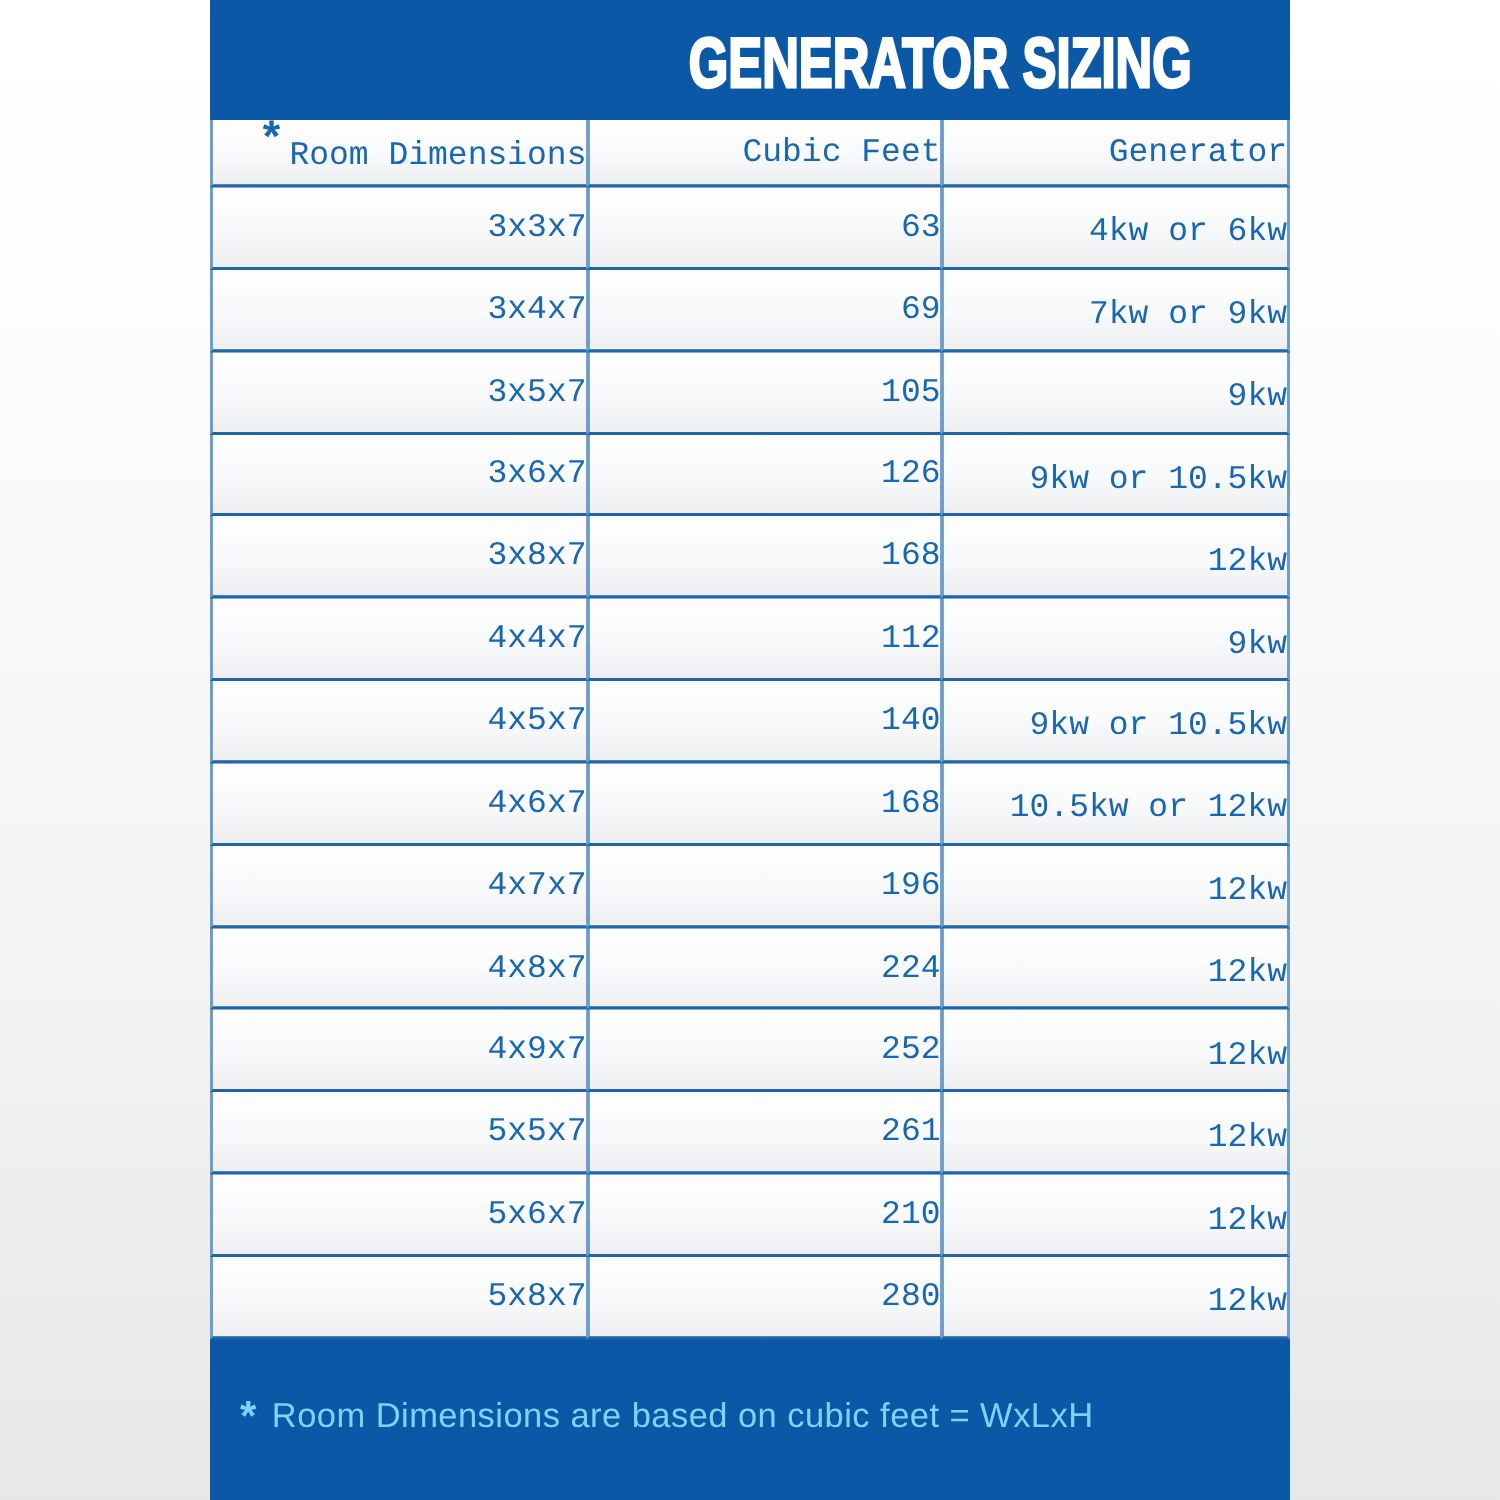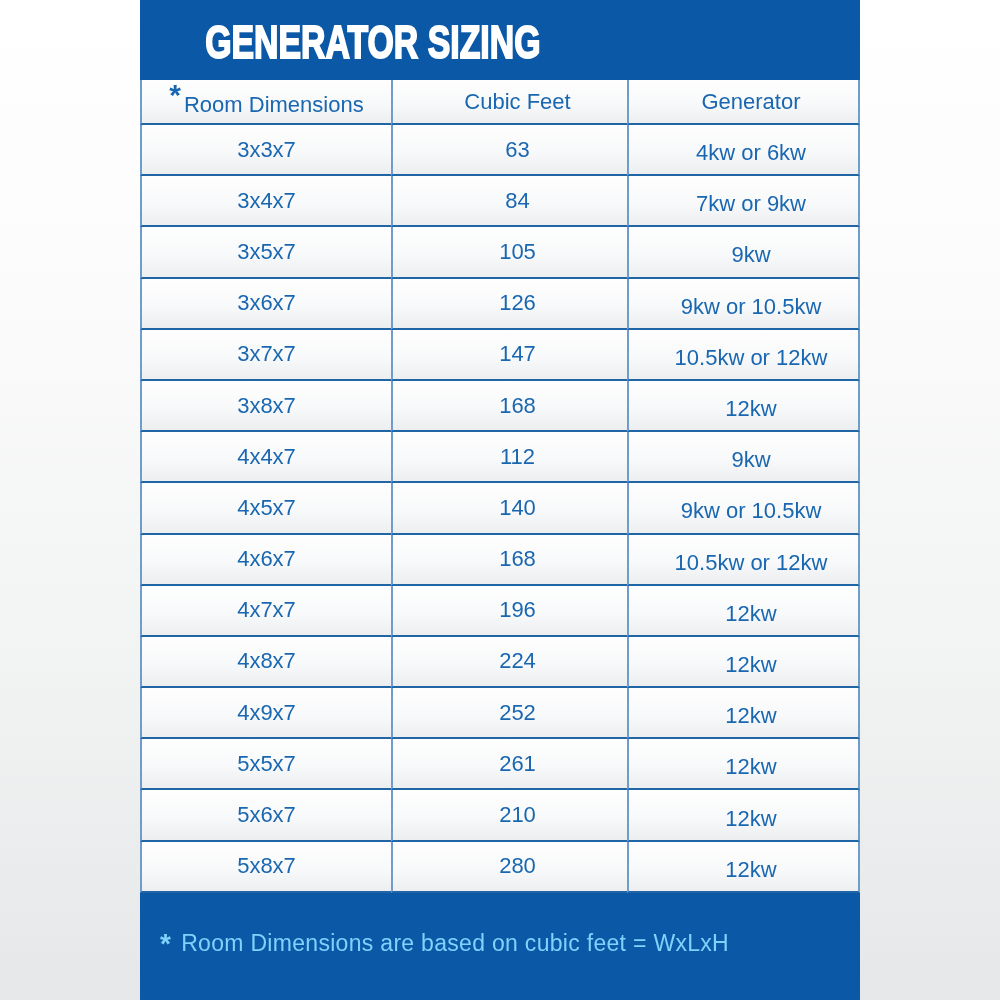--- a/index.html
+++ b/index.html
@@ -9,21 +9,21 @@
     background:linear-gradient(180deg,#ffffff 0%,#fbfbfb 30%,#f2f3f3 65%,#e6e7e8 100%);
     position:relative; overflow:hidden;
   }
   .panel {
     position:absolute; left:140px; top:0; width:720px; height:1000px;
     background:#0a58a6;
     display:flex; flex-direction:column;
   }
   .title-band {
     height:80px; flex:0 0 80px;
-    display:flex; align-items:center; justify-content:flex-start;
+    display:flex; align-items:center; justify-content:flex-end;
   }
   .title-text {
     display:inline-block;
     color:#ffffff;
     font-size:47px; font-weight:bold;
     letter-spacing:0px;
     transform:scaleX(0.72);
     transform-origin:center;
     -webkit-text-stroke:2px #ffffff;
     white-space:nowrap;
@@ -34,23 +34,23 @@
     border-collapse:separate; border-spacing:0;
     table-layout:fixed;
   }
   col.c1 { width:251px; }
   col.c2 { width:236px; }
   col.c3 { width:233px; }
   th, td {
     background:linear-gradient(180deg,#fefefe 0%,#f8f9fa 55%,#eceeef 100%);
     color:#1a67b1;
     font-size:22px;
-    text-align:center; vertical-align:middle;
+    text-align:right; vertical-align:middle;
     border-bottom:2px solid #2065a6;
-    overflow:hidden; white-space:nowrap;
+    overflow:hidden; white-space:nowrap;font-family:Liberation Mono, monospace;
   }
   thead tr { height:45px; }
   th { font-weight:normal; }
   th:first-child, td:first-child { border-left:2px solid #6e9dcb; }
   th + th, td + td { border-left:2px solid #6e9dcb;padding-left:15px; }
   th:last-child, td:last-child { border-right:2px solid #6e9dcb; }
   td.gen-cell { padding-top:7px; }
   .hdr-asterisk {
     font-weight:bold; font-size:30px;
     position:relative; top:-7px; margin-right:3px;
@@ -98,37 +98,32 @@
       </tr>
     </thead>
     <tbody>
         <tr>
           <td>3x3x7</td>
           <td>63</td>
           <td class="gen-cell">4kw or 6kw</td>
         </tr>
         <tr>
           <td>3x4x7</td>
-          <td>84</td>
+          <td>69</td>
           <td class="gen-cell">7kw or 9kw</td>
         </tr>
         <tr>
           <td>3x5x7</td>
           <td>105</td>
           <td class="gen-cell">9kw</td>
         </tr>
         <tr>
           <td>3x6x7</td>
           <td>126</td>
           <td class="gen-cell">9kw or 10.5kw</td>
-        </tr>
-        <tr>
-          <td>3x7x7</td>
-          <td>147</td>
-          <td class="gen-cell">10.5kw or 12kw</td>
         </tr>
         <tr>
           <td>3x8x7</td>
           <td>168</td>
           <td class="gen-cell">12kw</td>
         </tr>
         <tr>
           <td>4x4x7</td>
           <td>112</td>
           <td class="gen-cell">9kw</td>

